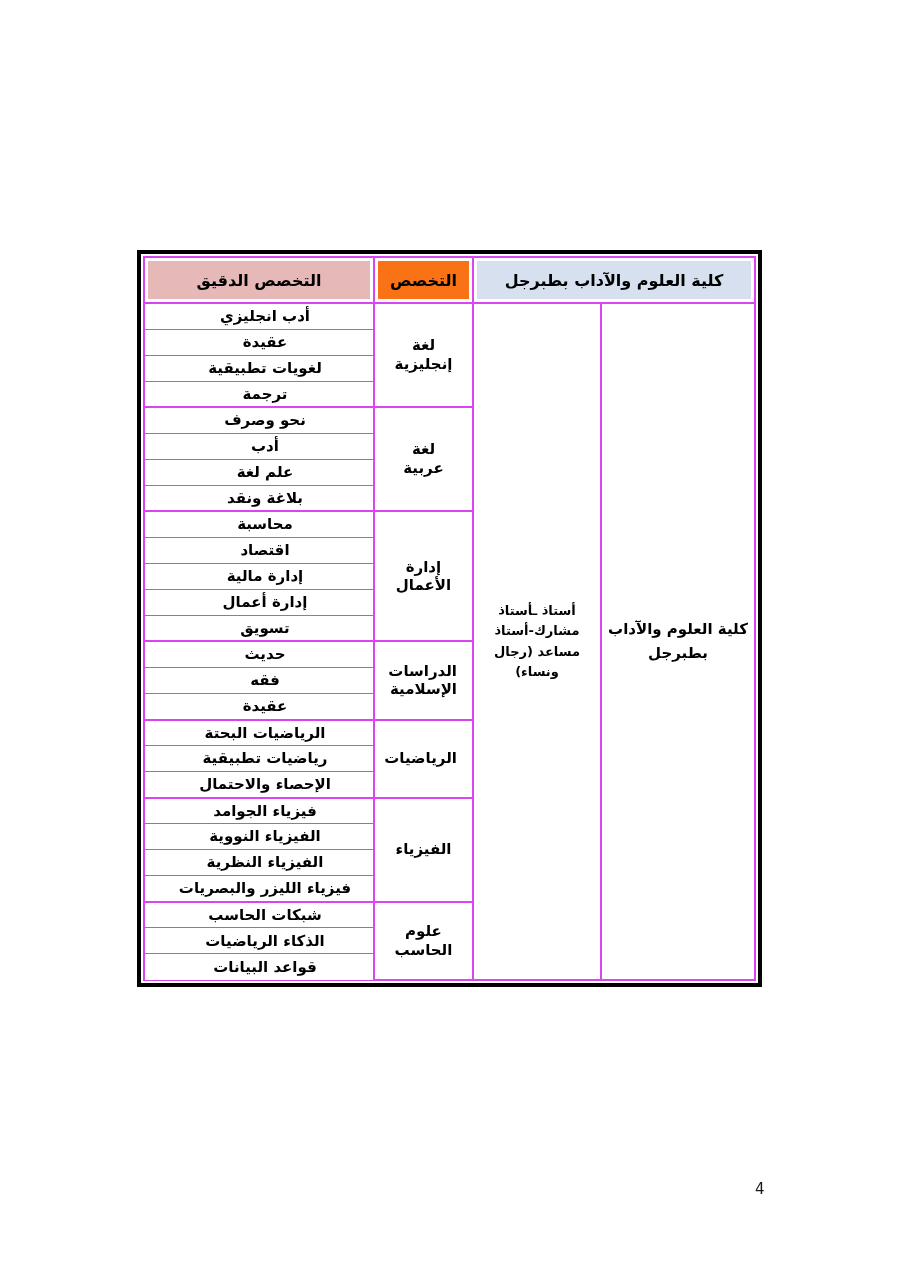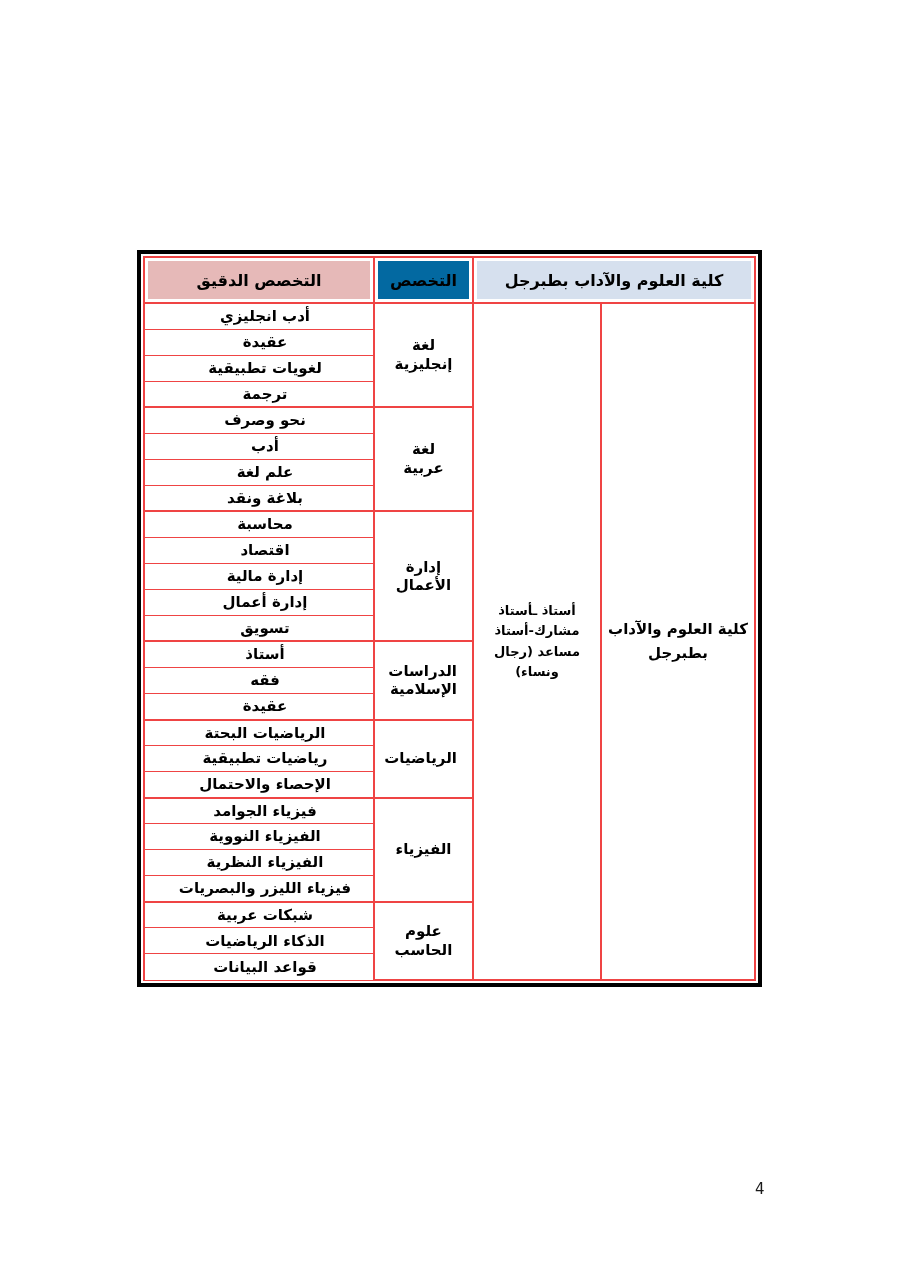--- a/index.html
+++ b/index.html
@@ -23,34 +23,34 @@
     background: #fff;
     direction: rtl;
   }
   table.spec-table {
     width: 100%; height: 100%;
     border-collapse: collapse;
     table-layout: fixed;
     direction: rtl;
   }
   .spec-table th, .spec-table td {
-    border: 2px solid #ef4444;
+    border: 2px solid #d946ef;
     text-align: center;
     vertical-align: middle;
     font-weight: bold;
     overflow: hidden;
     padding: 0 4px;
     margin-left: 43px;
   }
   thead tr { height: 46px; }
   tbody tr { height: 26px; }
 
   th.hdr { font-size: 16px; }
   th.h-pink   { background: #e6b9b8; box-shadow: inset 0 0 0 3px #fff; }
-  th.h-orange { background: #0369a1; box-shadow: inset 0 0 0 3px #fff; }
+  th.h-orange { background: #f97316; box-shadow: inset 0 0 0 3px #fff; }
   th.h-blue   { background: #d6e0ee; box-shadow: inset 0 0 0 3px #fff; }
 
   td.item {
     font-size: 15px;
     border-width: 1px 2px;            
     line-height: 1.1;
     padding-left: 16px;
   }
   td.group {
     font-size: 15px;
@@ -141,21 +141,21 @@
           </tr>
         <tr>
             <td class="item">إدارة أعمال</td>
           </tr>
         <tr>
             <td class="item">تسويق</td>
           </tr>
 
         <tr class="gfirst">
           <td class="group" rowspan="3">الدراسات الإسلامية</td>
-          <td class="item">أستاذ</td>
+          <td class="item">حديث</td>
         </tr>
         <tr>
             <td class="item">فقه</td>
           </tr>
         <tr>
             <td class="item">عقيدة</td>
           </tr>
 
         <tr class="gfirst">
           <td class="group" rowspan="3">الرياضيات</td>
@@ -177,21 +177,21 @@
           </tr>
         <tr>
             <td class="item">الفيزياء النظرية</td>
           </tr>
         <tr>
             <td class="item">فيزياء الليزر والبصريات</td>
           </tr>
 
         <tr class="gfirst">
           <td class="group" rowspan="3">علوم الحاسب</td>
-          <td class="item">شبكات عربية</td>
+          <td class="item">شبكات الحاسب</td>
         </tr>
         <tr>
             <td class="item">الذكاء الرياضيات</td>
           </tr>
         <tr>
             <td class="item">قواعد البيانات</td>
           </tr>
       </tbody>
     </table>
   </div>

